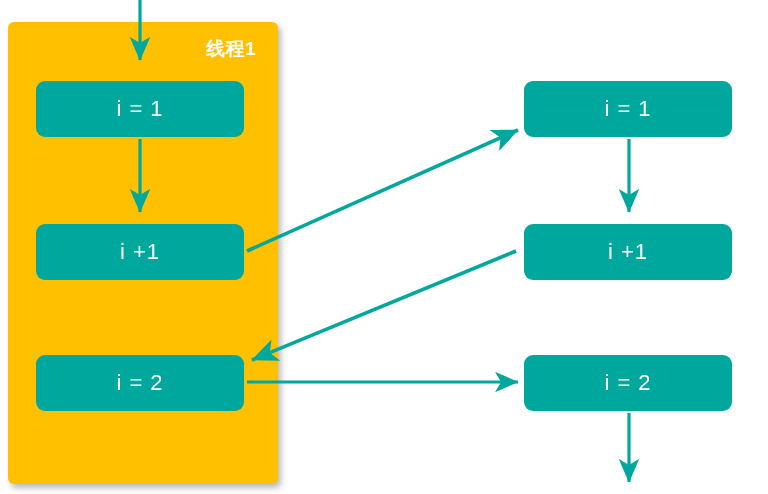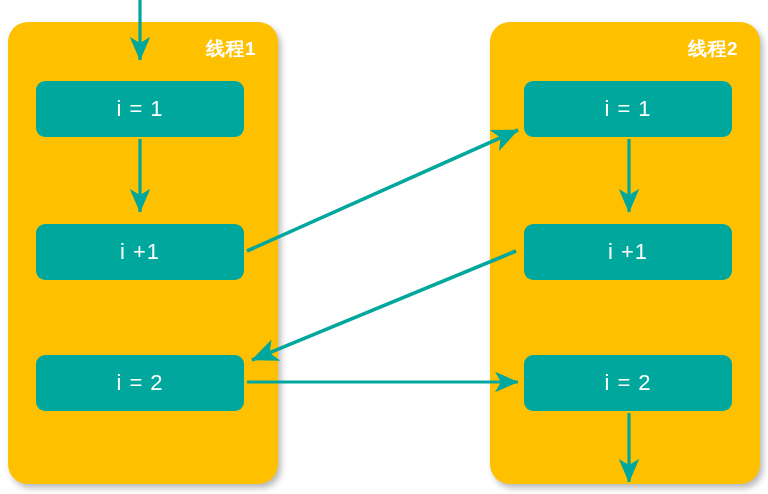--- a/index.html
+++ b/index.html
@@ -16,21 +16,21 @@
   }
   #canvas {
     position: relative;
     width: 768px;
     height: 494px;
     background: #ffffff;
   }
   .thread-lane {
     position: absolute;
     background: #FFC000;
-    border-radius: 20px;
+    border-radius: 6px;
     box-shadow: 3px 4px 6px rgba(0,0,0,0.28);
   }
   #lane-thread-1 { left: 8px;   top: 22px; width: 270px; height: 462px; }
   #lane-thread-2 { left: 490px; top: 22px; width: 270px; height: 462px; }
 
   .lane-title {
     position: absolute;
     right: 22px;
     top: 14px;
     color: #ffffff;
@@ -75,23 +75,20 @@
 </style>
 </head>
 <body>
 
 <div id="canvas">
 
   <div class="thread-lane" id="lane-thread-1">
     <span class="lane-title">线程1</span>
   </div>
 
-  <div class="thread-lane" id="lane-thread-2">
-    <span class="lane-title">线程2</span>
-  </div>
 
   <div class="step-box" id="box-t1-s1">i = 1</div>
   <div class="step-box" id="box-t1-s2">i +1</div>
   <div class="step-box" id="box-t1-s3">i = 2</div>
 
   <div class="step-box" id="box-t2-s1">i = 1</div>
   <div class="step-box" id="box-t2-s2">i +1</div>
   <div class="step-box" id="box-t2-s3">i = 2</div>
 
   <svg id="arrow-layer" viewBox="0 0 768 494" width="768" height="494">

